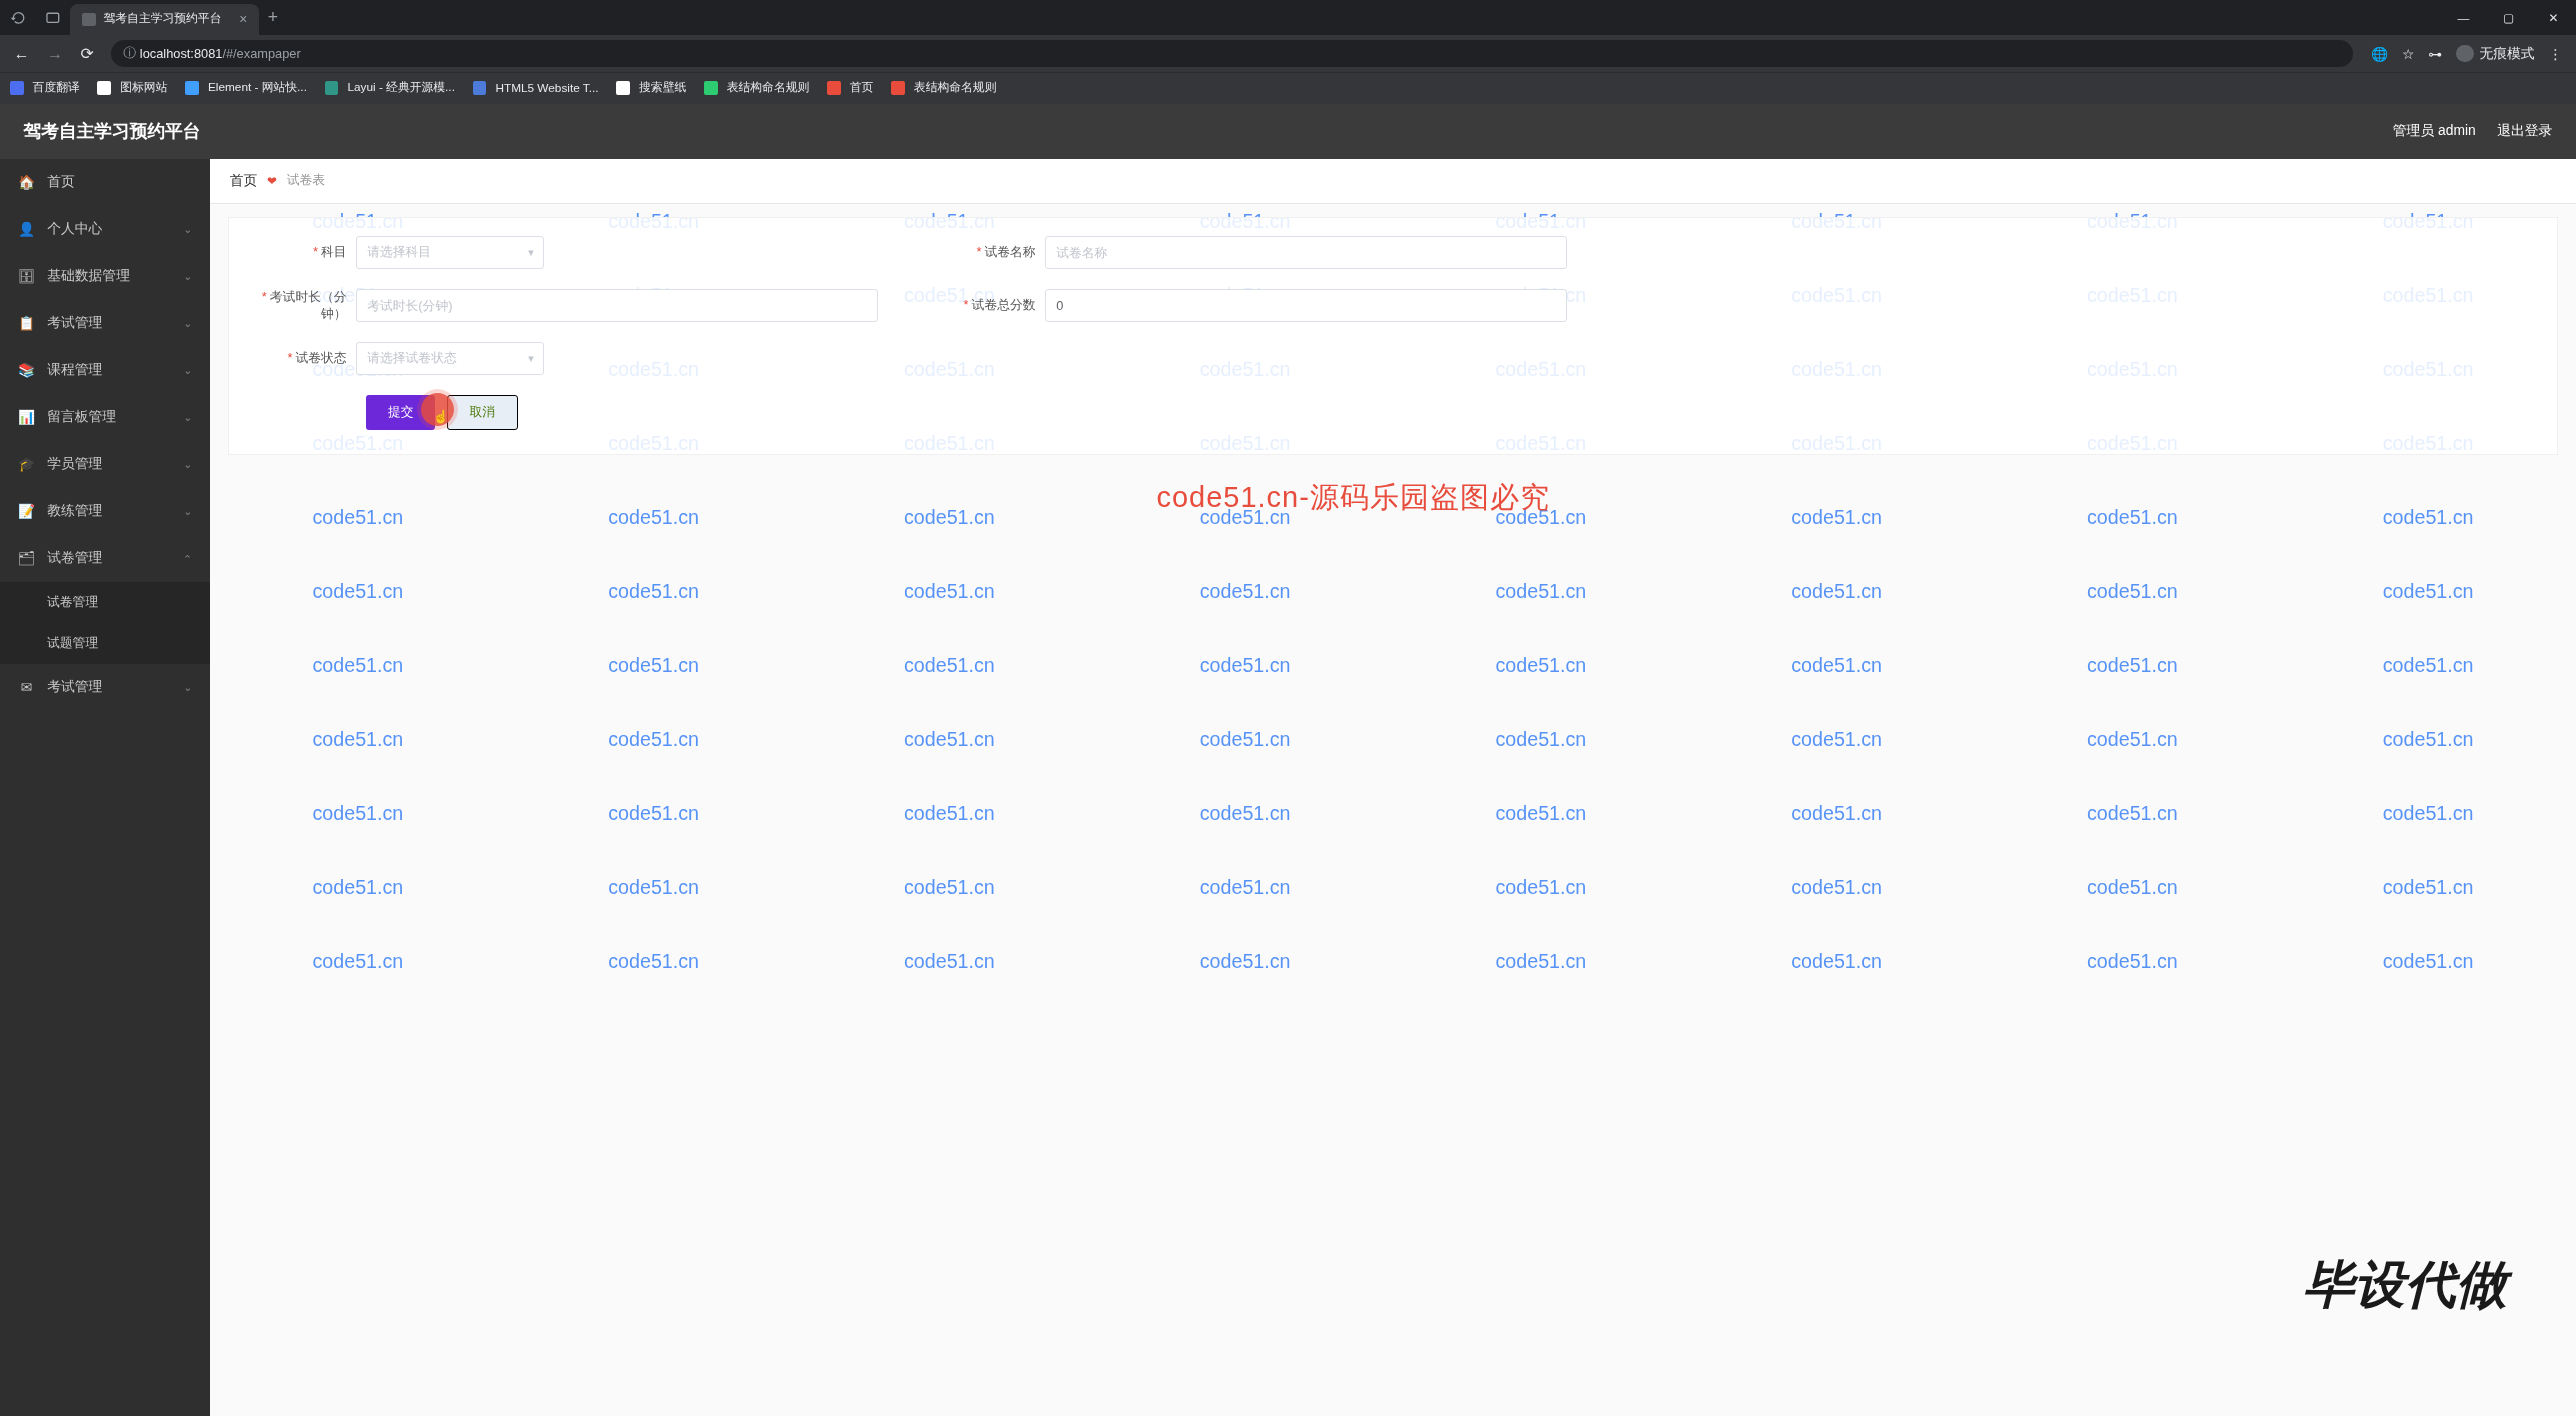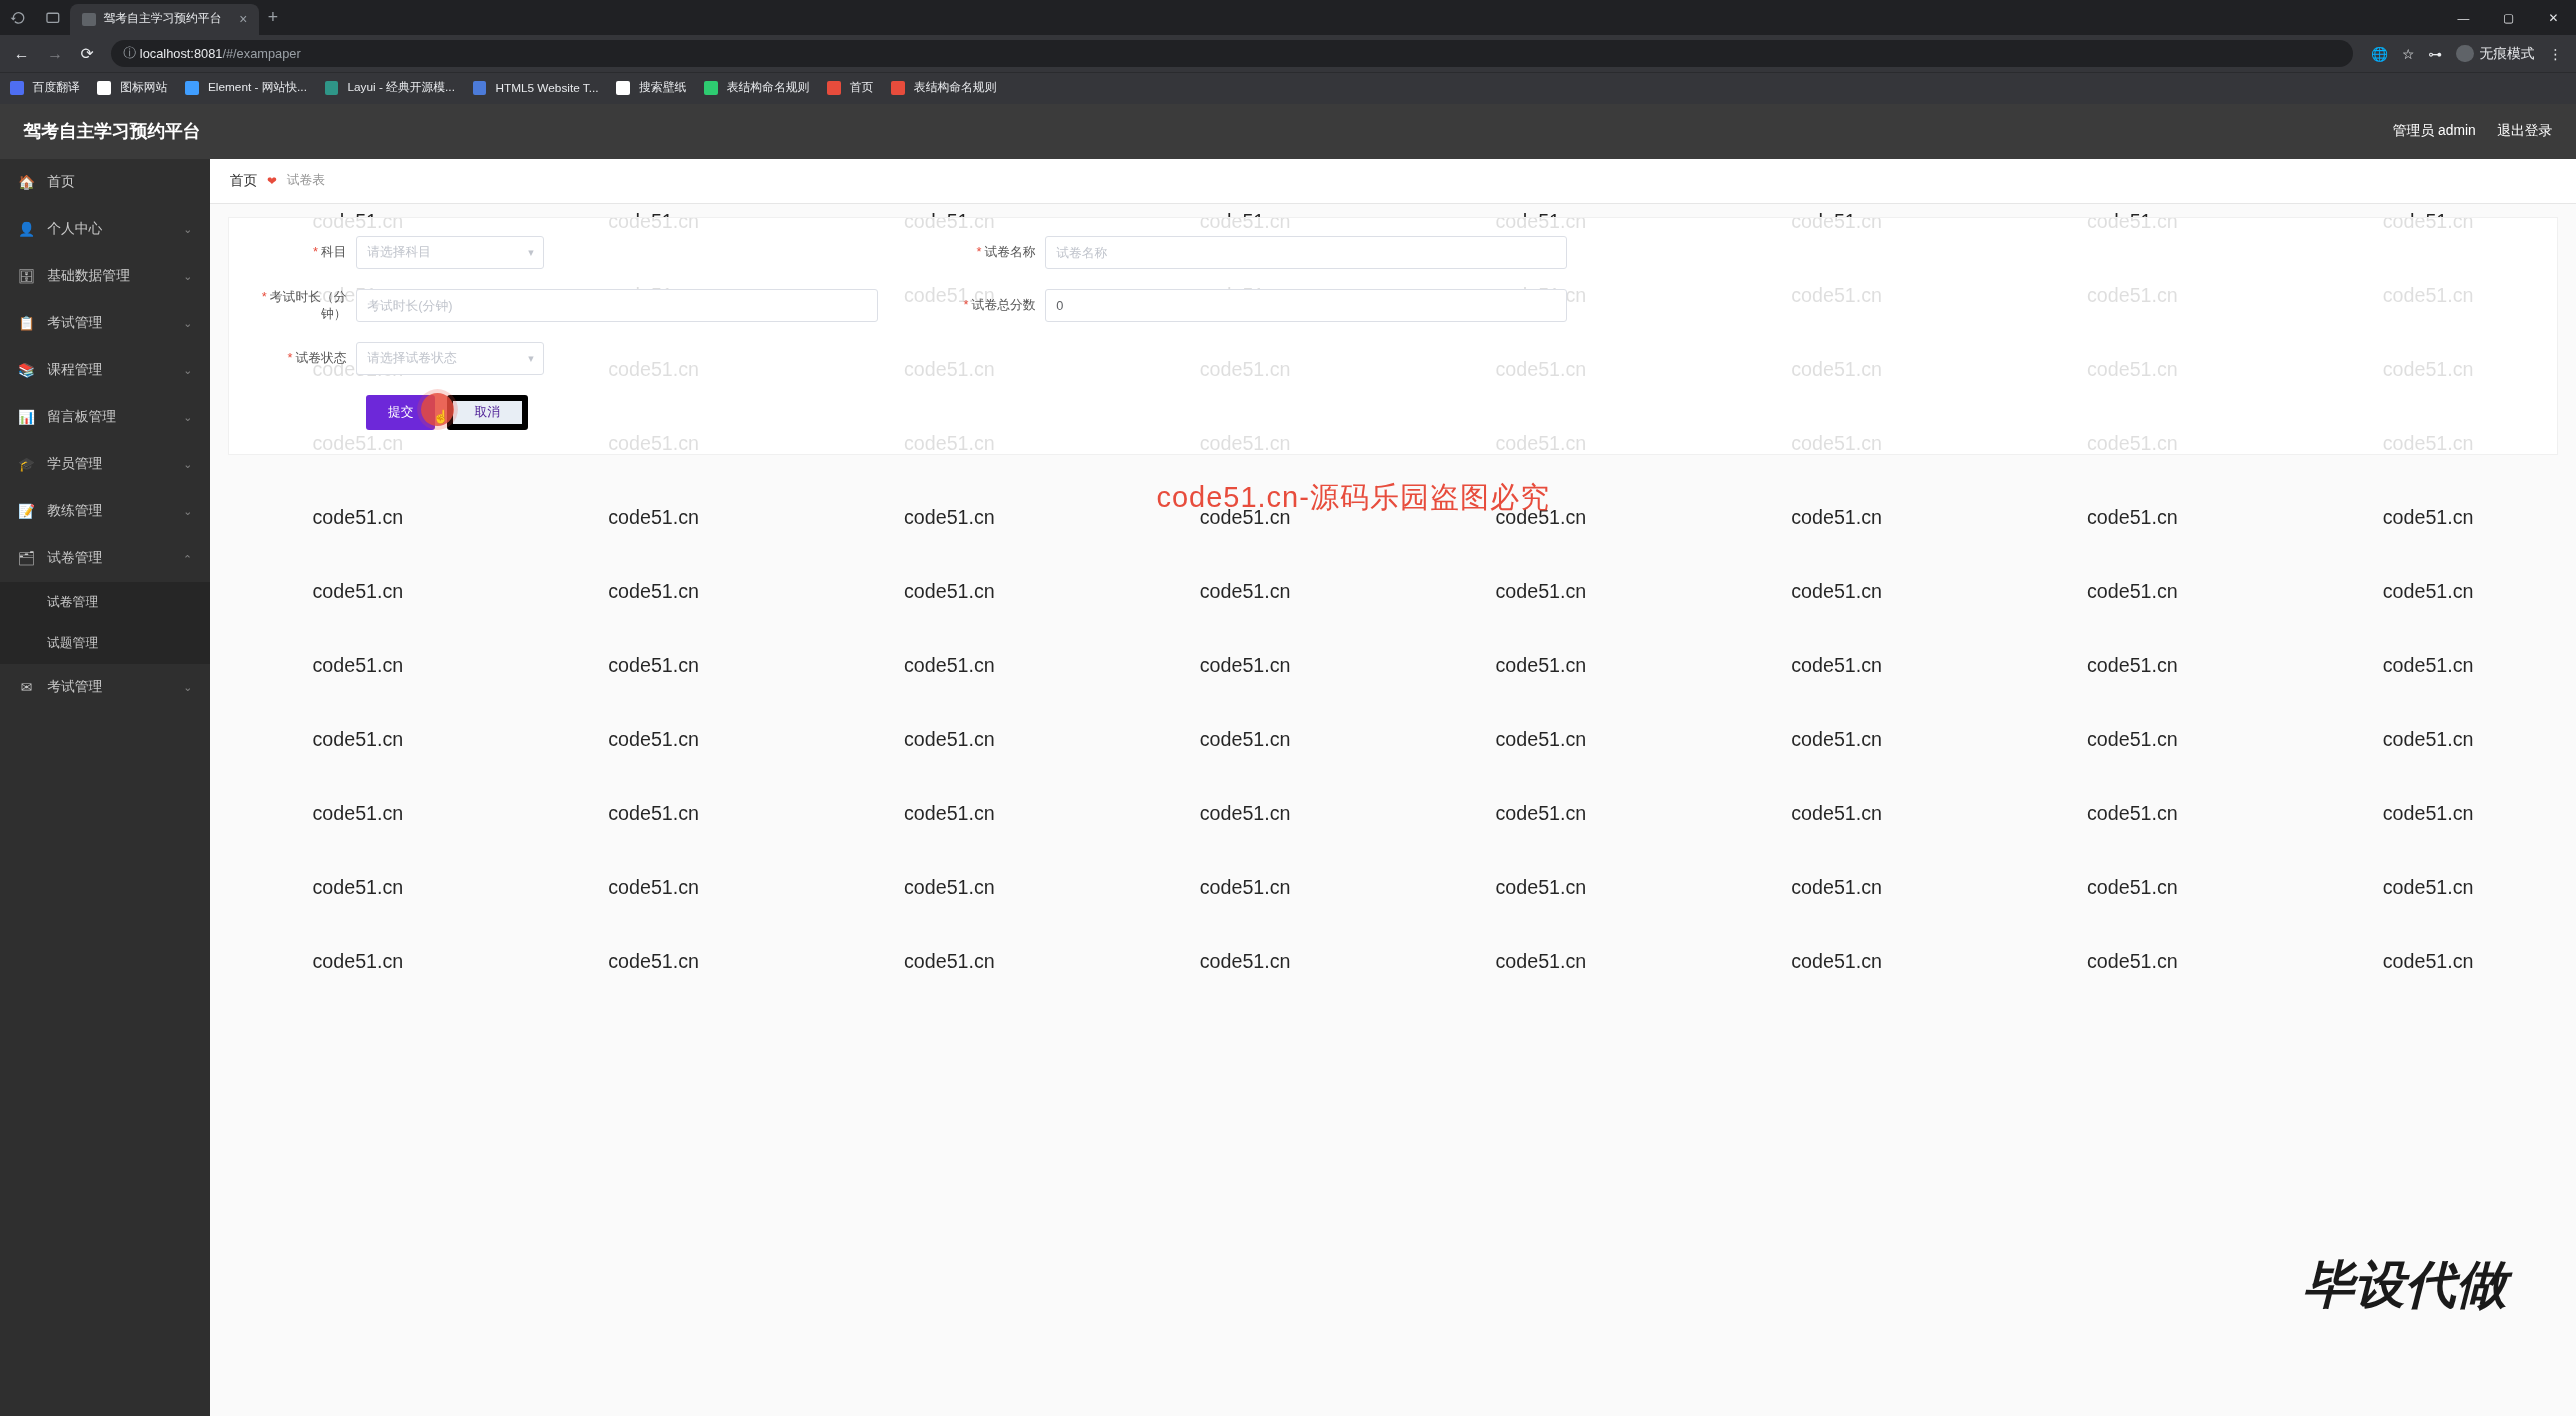--- a/index.html
+++ b/index.html
@@ -43,21 +43,21 @@
 .menu-item { display: flex; align-items: center; height: 47px; padding: 0 17.7px; cursor: pointer; }
 .menu-item .mi-icon { width: 17.7px; margin-right: 11.8px; display: flex; align-items: center; justify-content: center; }
 .menu-item .mi-arrow { margin-left: auto; color: #808080; font-size: 10.8px; }
 .submenu { background: #262626; }
 .submenu .sub-item { height: 41px; display: flex; align-items: center; padding-left: 47px; font-size: 12.8px; cursor: pointer; }
 .menu-item.open .mi-arrow { transform: rotate(180deg); }
 
 
 .content { flex: 1; background: #fafafa; position: relative; overflow: hidden; }
 .watermarks { position: absolute; inset: 0; pointer-events: none; }
-.wm-row { display: flex; justify-content: space-around; font-size: 19.7px; color: #000000; margin-top: 51px; }
+.wm-row { display: flex; justify-content: space-around; font-size: 19.7px; color: #3b82f6; margin-top: 51px; }
 .wm-row span { opacity: .85; }
 
 .breadcrumb { position: relative; height: 45px; display: flex; align-items: center; padding: 0 19.7px; border-bottom: 1px solid #e6e6e6; background: #fff; font-size: 13.8px; gap: 9.8px; }
 .bc-home { color: #333; font-weight: 500; }
 .bc-heart { color: #e74c3c; font-size: 11.8px; }
 .bc-cur { color: #999; font-size: 12.8px; }
 
 .form-card { position: relative; margin: 13.8px 17.7px; background: rgba(255,255,255,.85); padding: 17.7px 19.7px 23.6px; border: 1px solid #f0f0f0; }
 .form-row { display: flex; gap: 59px; margin-bottom: 19.7px; align-items: center; }
 .form-group { display: flex; align-items: center; flex: 1; max-width: 630px; }
@@ -67,21 +67,21 @@
 .sel, .inp { width: 100%; height: 33px; border: 1px solid #dcdfe6; border-radius: 3px; padding: 0 9.8px; font-size: 12.8px; color: #606266; background: #fff; }
 .sel.small { width: 188px; }
 .sel { display: flex; align-items: center; justify-content: space-between; cursor: pointer; }
 .sel-ph { color: #c0c4cc; }
 .sel-arrow { color: #c0c4cc; font-size: 10.8px; }
 .inp::placeholder { color: #c0c4cc; }
 
 .btn-row { display: flex; gap: 11.8px; padding-left: 118px; }
 .btn { height: 35px; padding: 0 21.6px; border-radius: 3px; font-size: 12.8px; border: none; cursor: pointer; }
 .btn-primary { background: #6d28d9; color: #fff; }
-.btn-default { background: #e8eef5; color: #4c1d95; border: 6px solid #000000; }
+.btn-default { background: #e8eef5; color: #4d7c0f; border: 1px solid #000000; }
 
 .big-wm { position: absolute; left: 40%; top: 295px; font-size: 29px; color: #e74c3c; font-weight: 500; letter-spacing: 1px; margin-top: 24px; }
 .corner-wm { position: absolute; right: 69px; bottom: 96px; font-size: 51px; font-weight: 900; color: #1a1a1a; font-style: italic; }
 
 .cursor-dot { position: absolute; width: 33px; height: 33px; border-radius: 50%; background: #e74c3c; opacity: .85; top: 175px; left: 192px; box-shadow: 0 0 0 3.9px rgba(231,76,60,.25); }
 .cursor-hand { position: absolute; top: 191px; left: 205px; font-size: 12.8px; color: #222; }
 </style>
 </head>
 <body>
 

